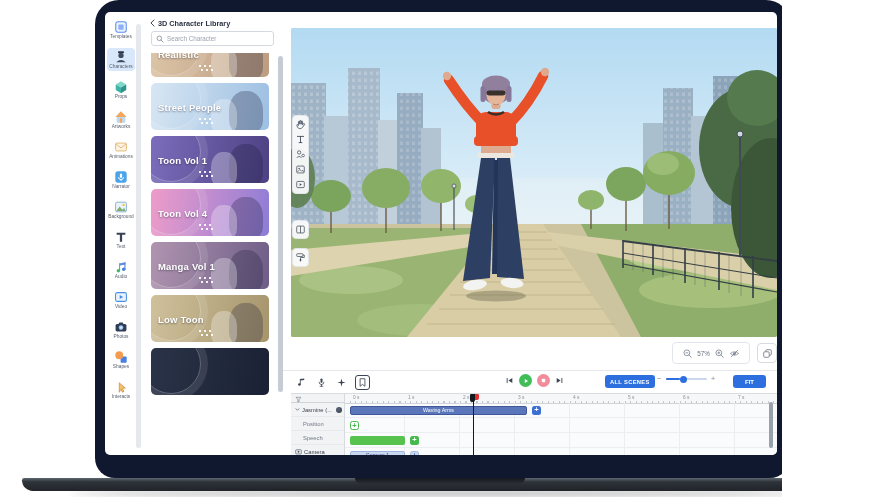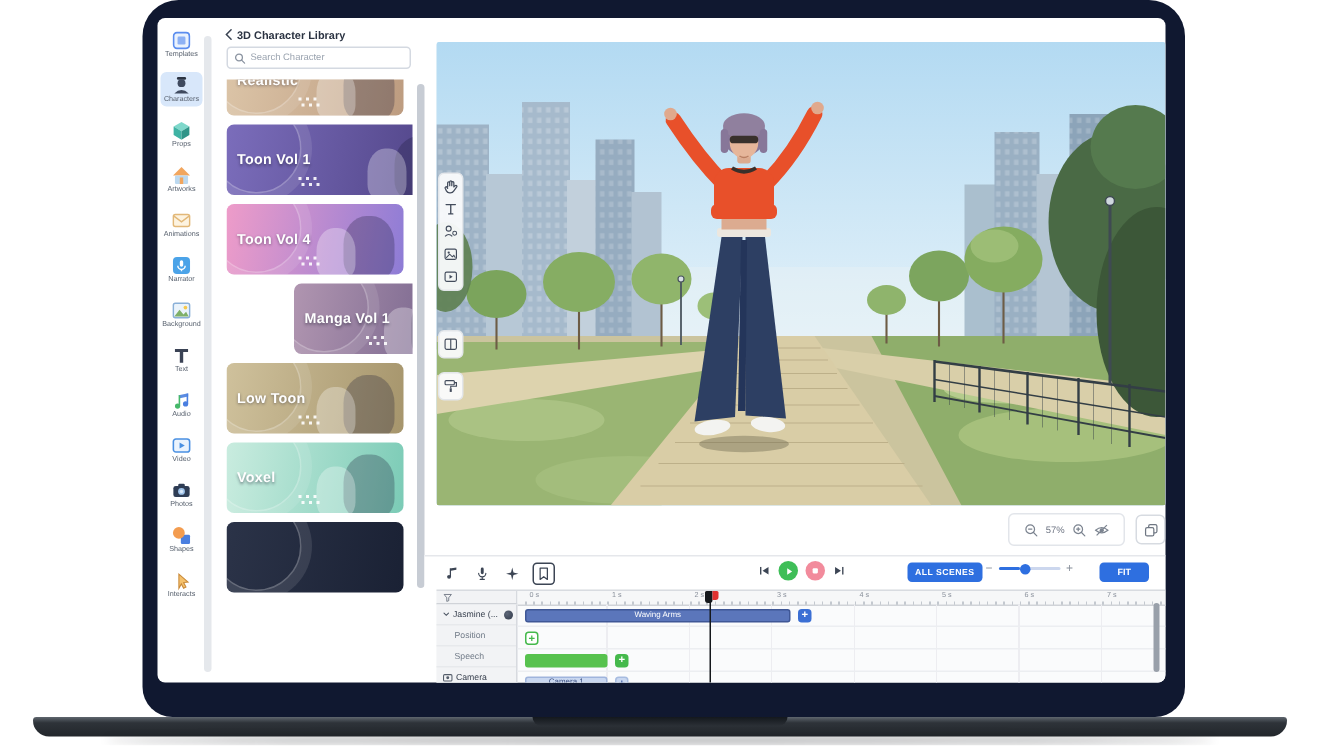--- a/index.html
+++ b/index.html
@@ -1,16 +1,16 @@
 <!DOCTYPE html>
 <html><head>
 <meta charset="utf-8">
 <style>
   html,body{margin:0;padding:0;background:#fff;}
-  .stage{position:relative;width:880px;height:497px;background:#fff;overflow:hidden;
+  .stage{position:relative;width:782px;height:497px;background:#fff;overflow:hidden;
          font-family:"Liberation Sans","DejaVu Sans",sans-serif;-webkit-font-smoothing:antialiased;}
   
   .screen{position:absolute;left:95px;top:0;width:695px;height:478px;background:#101830;
           border-radius:24px 24px 20px 20px;}
   .content{position:absolute;left:10px;top:12px;width:672px;height:443px;background:#fff;
            border-radius:5px;overflow:hidden;}
   .base{position:absolute;left:22px;top:478px;width:836px;height:13px;
         background:linear-gradient(#5f666e,#2e3339 30%,#22262b);border-radius:3px 3px 14px 14px;}
   .notch{position:absolute;left:355px;top:478px;width:170px;height:6px;
          background:linear-gradient(#14181d,#2b3036);border-radius:0 0 9px 9px;}
@@ -284,61 +284,61 @@
       </div>
       <div class="cards-clip" id="cards">
   <div class="card" style="background: linear-gradient(100deg, rgb(220, 197, 168), rgb(189, 156, 128));">
     <span class="card-swirl"></span>
     <span class="card-blob b1"></span>
     <span class="card-blob b2"></span>
     <span class="card-sparkles"></span>
     <span class="card-label">Realistic</span>
   </div>
 
-
-  <div class="card" style="background: linear-gradient(100deg, rgb(123, 109, 187), rgb(77, 65, 131)); padding-left: 34px;">
+  <div class="card" style="background: linear-gradient(100deg, rgb(215, 230, 243), rgb(157, 191, 226));">
+    <span class="card-swirl"></span>
+    <span class="card-blob b1"></span>
+    <span class="card-blob b2"></span>
+    <span class="card-sparkles"></span>
+    <span class="card-label">Street People</span>
+  </div>
+
+  <div class="card" style="background: linear-gradient(100deg, rgb(123, 109, 187), rgb(77, 65, 131));">
     <span class="card-swirl"></span>
     <span class="card-blob b1"></span>
     <span class="card-blob b2"></span>
     <span class="card-sparkles"></span>
     <span class="card-label">Toon Vol 1</span>
   </div>
 
   <div class="card" style="background: linear-gradient(100deg, rgb(238, 156, 201), rgb(141, 124, 214));">
     <span class="card-swirl"></span>
     <span class="card-blob b1"></span>
     <span class="card-blob b2"></span>
     <span class="card-sparkles"></span>
     <span class="card-label">Toon Vol 4</span>
   </div>
 
-  <div class="card" style="background: linear-gradient(100deg, rgb(176, 149, 176), rgb(110, 93, 135)); margin-left: 45px;">
+  <div class="card" style="background: linear-gradient(100deg, rgb(176, 149, 176), rgb(110, 93, 135));">
     <span class="card-swirl"></span>
     <span class="card-blob b1"></span>
     <span class="card-blob b2"></span>
     <span class="card-sparkles"></span>
     <span class="card-label">Manga Vol 1</span>
   </div>
 
 
   <div class="card" style="background: linear-gradient(100deg, rgb(207, 193, 156), rgb(166, 149, 108));">
     <span class="card-swirl"></span>
     <span class="card-blob b1"></span>
     <span class="card-blob b2"></span>
     <span class="card-sparkles"></span>
     <span class="card-label">Low Toon</span>
   </div>
 
-  <div class="card" style="background: linear-gradient(100deg, rgb(201, 236, 223), rgb(123, 203, 182));">
-    <span class="card-swirl"></span>
-    <span class="card-blob b1"></span>
-    <span class="card-blob b2"></span>
-    <span class="card-sparkles"></span>
-    <span class="card-label">Voxel</span>
-  </div>
 
   <div class="card" style="background: linear-gradient(100deg, rgb(43, 51, 72), rgb(26, 33, 52));">
     <span class="card-swirl"></span>
 
     <span class="card-label"></span>
   </div>
 </div>
       <div class="panel-scroll"></div>
 
       <div class="canvas">

